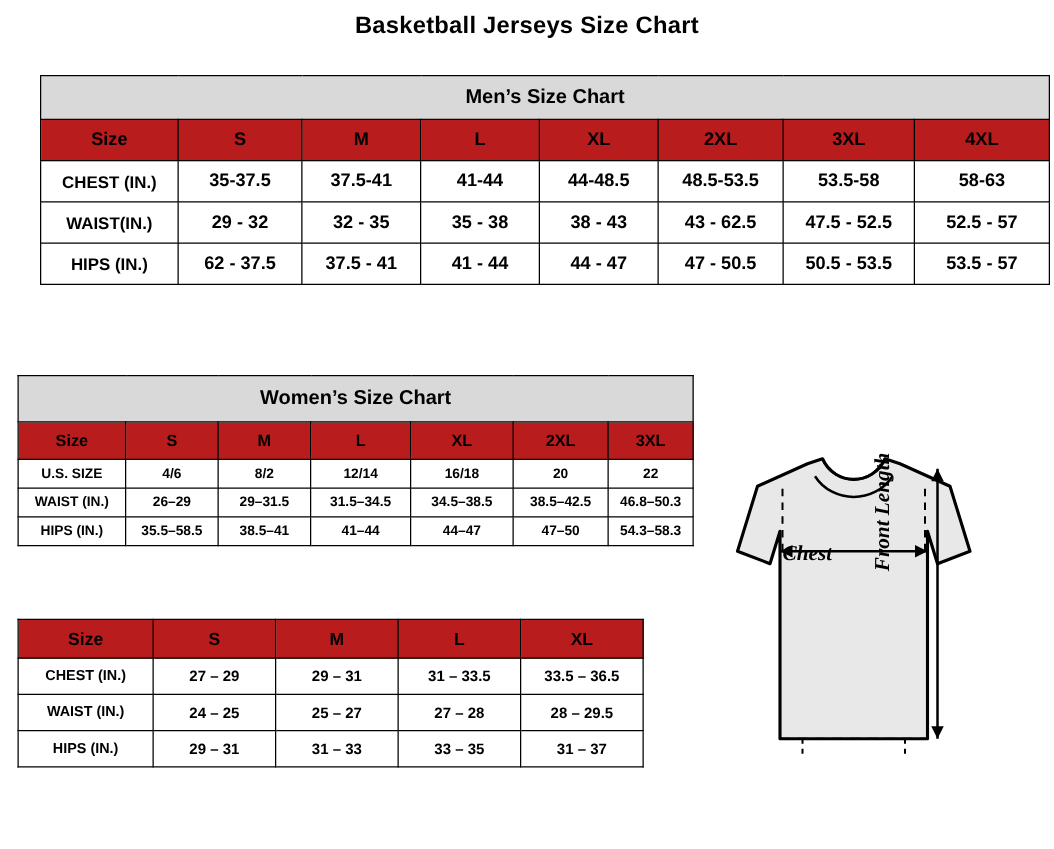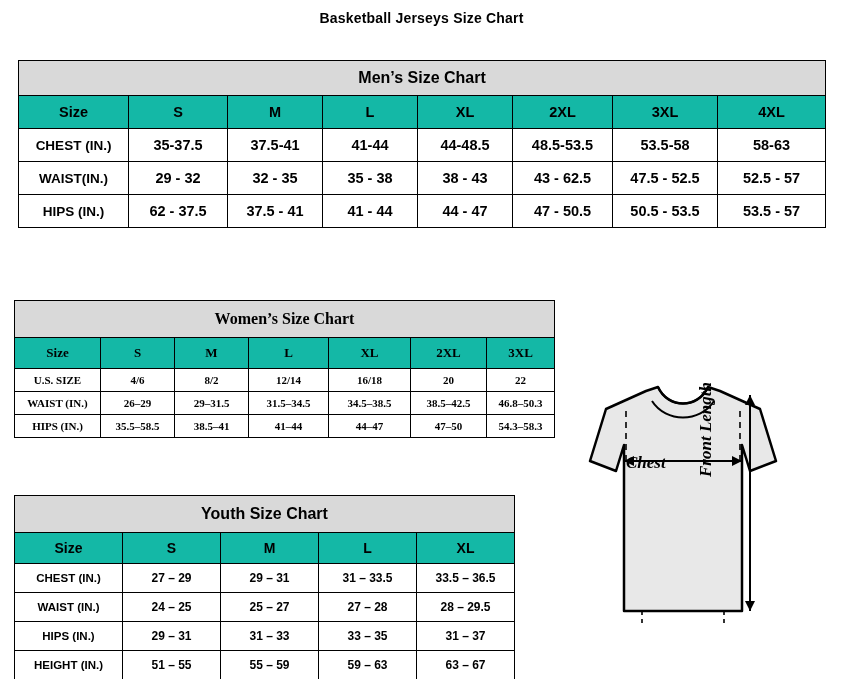--- a/index.html
+++ b/index.html
@@ -10,21 +10,21 @@
   body {
     width: 843px;
     height: 679px;
     position: relative;
     font-family: "Liberation Sans", sans-serif;
     color: #000000;
     overflow: hidden;
   }
   .page-title {
     text-align: center;
-    font-size: 14px;
+    font-size: 19px;
     font-weight: bold;
     margin-top: 10px;
     margin-bottom: 10px;
     letter-spacing: 0.2px;
   }
   table {
     border-collapse: collapse;
     table-layout: fixed;
   }
   table td, table th {
@@ -34,65 +34,65 @@
     background: #ffffff;
     font-weight: bold;
   }
   .tbl-caption td {
     background: #d9d9d9;
     font-size: 16px;
     font-weight: bold;
     padding: 9px 0;
   }
   .hdr td {
-    background: #14b8a6;
+    background: #b91c1c;
     font-weight: bold;
     margin-top: 12px;
   }
 
   
   #mens-table {
     position: absolute;
-    left: 18px;
+    left: 32px;
     top: 60px;
     width: 807px;
   }
   #mens-table td { font-size: 14.5px; padding: 8px 2px; }
   #mens-table .tbl-caption td { font-size: 16px; }
   #mens-table .rowlabel { font-size: 13.5px; }
 
   
   #womens-table {
     position: absolute;
     left: 14px;
     top: 300px;
     width: 540px;
   }
-  #womens-table td { font-size: 11px; padding: 5px 1px; font-family: Liberation Serif, serif; }
+  #womens-table td { font-size: 11px; padding: 5px 1px; }
   #womens-table .tbl-caption td { font-size: 16px; padding: 9px 0; }
   #womens-table .hdr td { font-size: 13px; padding: 7px 1px; }
   #womens-table .rowlabel { font-size: 11px; }
 
   
   #youth-table {
     position: absolute;
     left: 14px;
     top: 495px;
     width: 500px;
   }
   #youth-table td { font-size: 12px; padding: 7px 1px; }
   #youth-table .tbl-caption td { font-size: 16px; padding: 9px 0; }
   #youth-table .hdr td { font-size: 14px; padding: 7px 1px; }
   #youth-table .rowlabel { font-size: 11.5px; }
 
   
   #shirt-diagram {
     position: absolute;
     left: 528px;
-    top: 365px;
+    top: 345px;
     width: 310px;
     height: 310px;
   }
   .diagram-label {
     position: absolute;
     font-family: "Liberation Serif", serif;
     font-weight: bold;
     font-style: italic;
     font-size: 17px;
     color: #000;
@@ -227,23 +227,20 @@
 
 <table id="youth-table">
   <colgroup>
     <col style="width:108px">
       <col style="width:98px">
       <col style="width:98px">
       <col style="width:98px">
       <col style="width:98px">
   </colgroup>
   <tbody>
-    <tr class="tbl-caption">
-      <td colspan="5">Youth Size Chart</td>
-    </tr>
     <tr class="hdr">
       <td>Size</td>
       <td>S</td>
       <td>M</td>
       <td>L</td>
       <td>XL</td>
     </tr>
     <tr>
       <td class="rowlabel">CHEST (IN.)</td>
       <td>27 – 29</td>
@@ -257,27 +254,20 @@
       <td>25 – 27</td>
       <td>27 – 28</td>
       <td>28 – 29.5</td>
     </tr>
     <tr>
       <td class="rowlabel">HIPS (IN.)</td>
       <td>29 – 31</td>
       <td>31 – 33</td>
       <td>33 – 35</td>
       <td>31 – 37</td>
-    </tr>
-    <tr>
-      <td class="rowlabel">HEIGHT (IN.)</td>
-      <td>51 – 55</td>
-      <td>55 – 59</td>
-      <td>59 – 63</td>
-      <td>63 – 67</td>
     </tr>
   </tbody>
 </table>
 
 <div id="shirt-diagram">
   <svg width="310" height="310" viewBox="0 0 310 310">
 
     <path d="M 78 44
              L 118 26
              L 130 22

